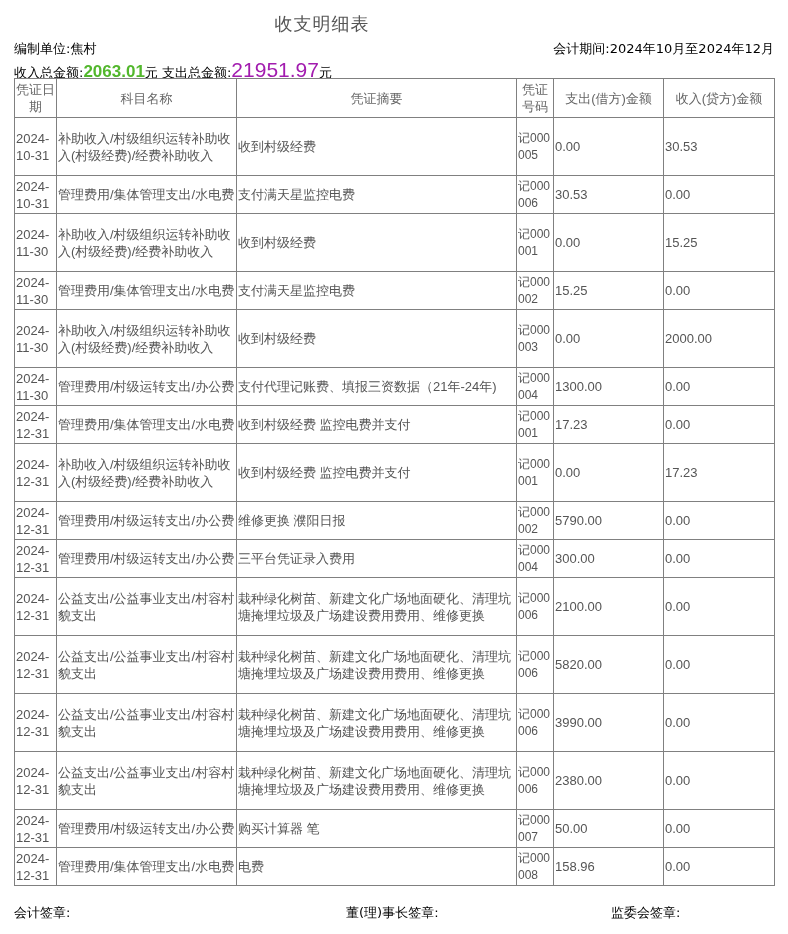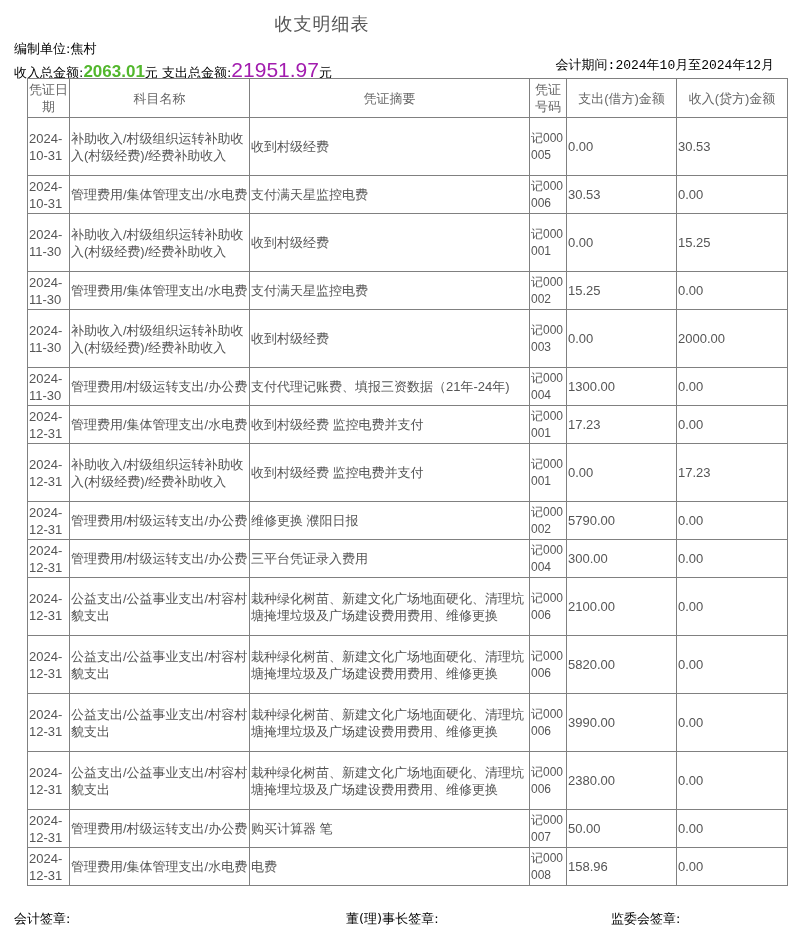--- a/index.html
+++ b/index.html
@@ -11,46 +11,46 @@
   }
   .title {
     position: absolute; left: 0; top: 12px; width: 644px;
     text-align: center; font-size: 18px; color: #555555; letter-spacing: 1px;
   }
   .meta-row {
     position: absolute; left: 14px; width: 760px; top: 40px; height: 18px;
     font-size: 13px; color: #000;
   }
   .meta-left { position: absolute; left: 0; top: 0; text-align: right; }
-  .meta-right { position: absolute; right: 0; top: 16px; font-family: Liberation Mono, monospace; }
+  .meta-right { position: absolute; right: 0; top: 0; }
   .totals {
     position: absolute; left: 14px; top: 58px; font-size: 13px; color: #000;
     white-space: nowrap;
   }
   .totals .income { color: #52b72c; font-weight: bold; font-size: 17px; font-family: "Liberation Sans", sans-serif; text-align: right; }
   .totals .expense { color: #a21caf; font-weight: normal; font-size: 21px; font-family: "Liberation Sans", sans-serif; }
   table.ledger {
-    position: absolute; left: 27px; top: 78px; width: 760px;
+    position: absolute; left: 14px; top: 78px; width: 760px;
     border-collapse: collapse; table-layout: fixed;
     font-size: 13px; color: #555555;
     font-family: "Liberation Sans", "DejaVu Sans", sans-serif;
   }
   table.ledger th, table.ledger td {
     border: 1px solid #808080; padding: 0 1px; line-height: 17px;
     vertical-align: middle; word-break: break-all;
   }
   table.ledger th { font-weight: normal; text-align: center; height: 38px; color: #666; }
   td.date { font-size: 13px; }
   td.num { text-align: left; }
   td.vno { font-size: 12px; line-height: 17px; }
   .footer {
     position: absolute; left: 14px; width: 760px; top: 896px; height: 18px;
     font-size: 13px; color: #000;
   }
-  .footer span { position: absolute; top: 14px; }
+  .footer span { position: absolute; top: 8px; }
 </style>
 </head>
 <body>
 
 <div class="title">收支明细表</div>
 
 <div class="meta-row">
   <span class="meta-left">编制单位:焦村</span>
   <span class="meta-right">会计期间:2024年10月至2024年12月</span>
 </div>

